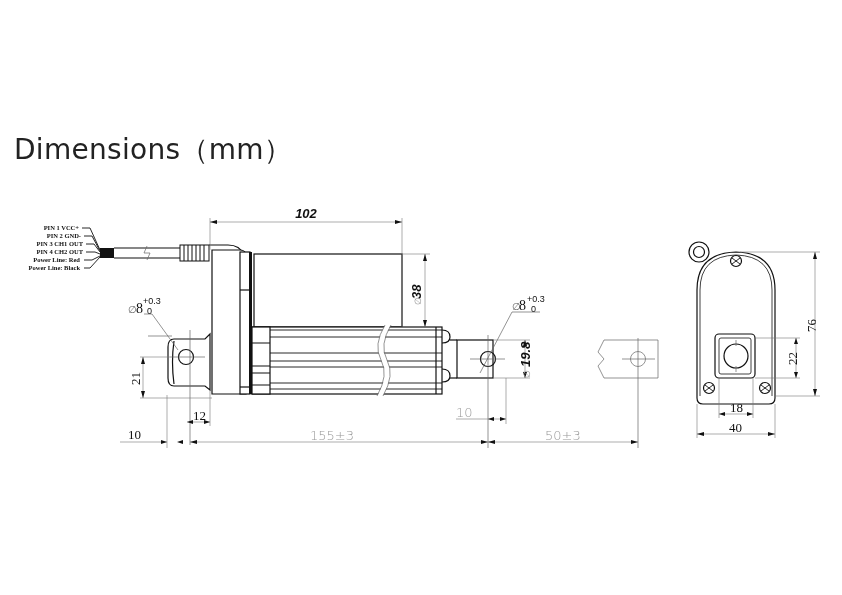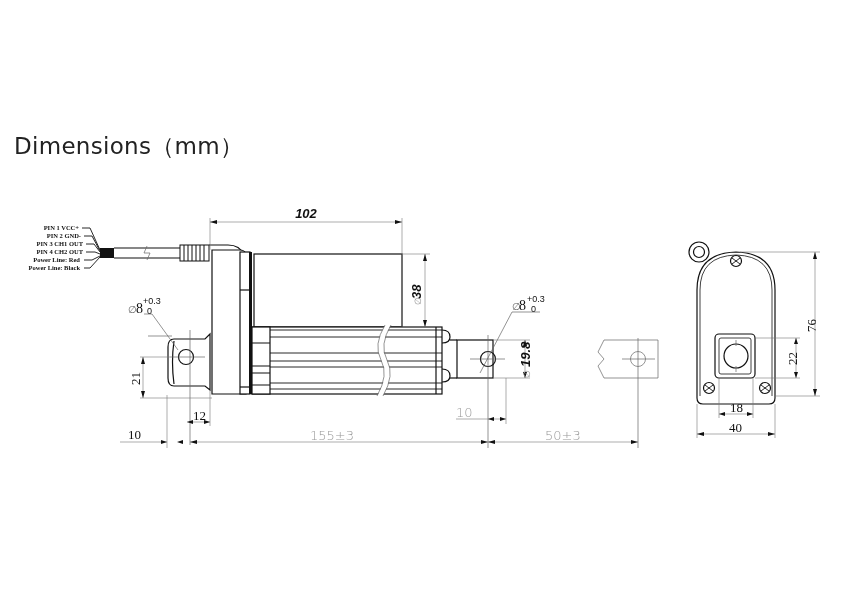--- a/index.html
+++ b/index.html
@@ -1,17 +1,17 @@
 <!DOCTYPE html>
 <html><head>
 <meta charset="utf-8">
 <style>
   html, body { margin: 0; padding: 0; background: #ffffff; }
   body { width: 842px; height: 595px; position: relative; overflow: hidden; font-family: "DejaVu Sans", sans-serif; }
-  .title { position: absolute; left: 14px; top: 131px; font-size: 23px; color: #222; letter-spacing: 0.3px; font-family: "DejaVu Sans", sans-serif; }
+  .title { position: absolute; left: 14px; top: 131px; font-size: 28px; color: #222; letter-spacing: 0.3px; font-family: "DejaVu Sans", sans-serif; }
   svg { position: absolute; left: 0; top: 0; }
   .ln { stroke: #111; stroke-width: 1.2; fill: none; }
   .thin { stroke: #666; stroke-width: 0.7; fill: none; }
   .dim { stroke: #777; stroke-width: 0.6; fill: none; }
   .fillw { fill: #fff; stroke: #111; stroke-width: 1.2; }
   .t-serif { font-family: "Liberation Serif", serif; fill: #111; font-size: 13px; }
   .t-bi { font-family: "Liberation Sans", sans-serif; font-style: italic; font-weight: bold; fill: #111; font-size: 13px; }
   .t-grey { font-family: "DejaVu Sans", sans-serif; fill: #999; font-size: 13px; font-weight: 200; }
   .t-pin { font-family: "Liberation Serif", serif; fill: #111; font-size: 6.5px; font-weight: bold; }
   .t-tol { font-family: "Liberation Sans", sans-serif; fill: #111; font-size: 9px; }

